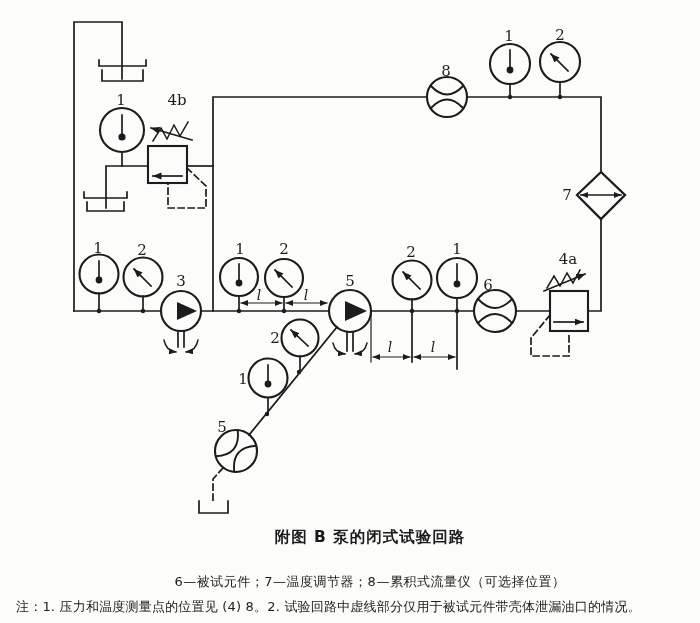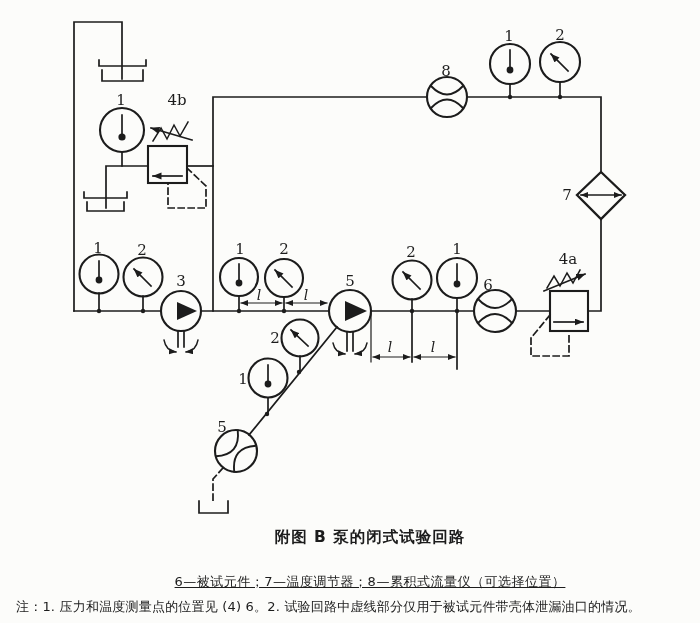--- a/index.html
+++ b/index.html
@@ -5,21 +5,21 @@
   html,body{margin:0;padding:0;background:#e8e8e8;}
   .page{position:relative;width:700px;height:623px;background:#fcfcfa;overflow:hidden;
         font-family:"DejaVu Sans","Liberation Sans",sans-serif;color:#1c1c1c;}
   .diagram{position:absolute;left:0;top:0;}
   svg text{fill:#1c1c1c;}
   .num{font-family:"DejaVu Serif","Liberation Serif",serif;font-size:15px;}
   .dim{font-family:"DejaVu Serif","Liberation Serif",serif;font-style:italic;font-size:14px;}
   .caption{position:absolute;left:0;right:8px;text-align:center;white-space:nowrap;padding-left:48px;}
   .title{top:527px;font-size:15.5px;font-weight:bold;letter-spacing:1px;}
   .legend1{top:553px;font-size:13px;letter-spacing:0.5px;}
-  .legend2{top:573px;font-size:13px;letter-spacing:0.5px;text-decoration:underline;}
+  .legend2{top:573px;font-size:13px;letter-spacing:0.5px;}
   .note{position:absolute;top:598px;left:16px;right:4px;font-size:13px;letter-spacing:0.2px;
         text-align:left;white-space:nowrap;}
 </style>
 </head>
 <body>
 
 <div class="page">
   <svg class="diagram" width="700" height="520" viewBox="0 0 700 520">
     <defs>
       <marker id="arr" markerUnits="userSpaceOnUse" markerWidth="10" markerHeight="8" refX="8.5" refY="3.5" orient="auto">
@@ -231,14 +231,14 @@
       <text class="num" x="222" y="432">5</text>
       <text class="dim" x="259" y="300">l</text>
       <text class="dim" x="306" y="300">l</text>
       <text class="dim" x="390" y="352">l</text>
       <text class="dim" x="433" y="352">l</text>
     </g>
   </svg>
 
   <div class="caption title">附图 B 泵的闭式试验回路</div>
   <div class="caption legend2">6—被试元件；7—温度调节器；8—累积式流量仪（可选择位置）</div>
-  <div class="note">注：1. 压力和温度测量点的位置见 (4) 6。2. 试验回路中虚线部分仅用于被试元件带壳体泄漏油口的情况。</div>
+  <div class="note">注：1. 压力和温度测量点的位置见 (4) 8。2. 试验回路中虚线部分仅用于被试元件带壳体泄漏油口的情况。</div>
 </div>
 
 </body></html>

